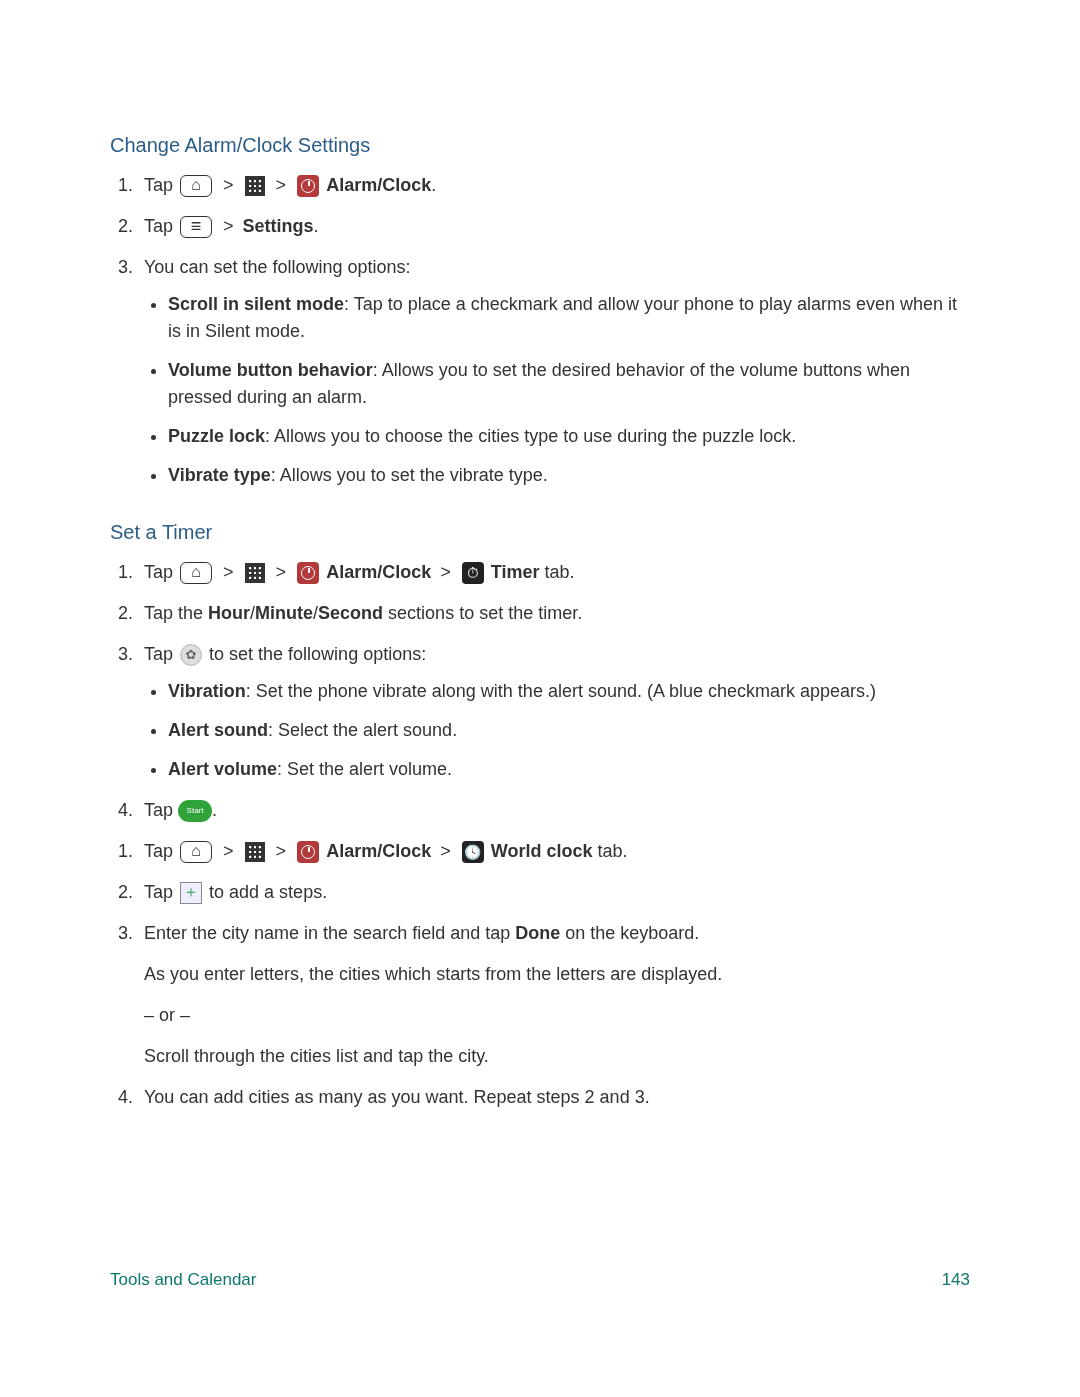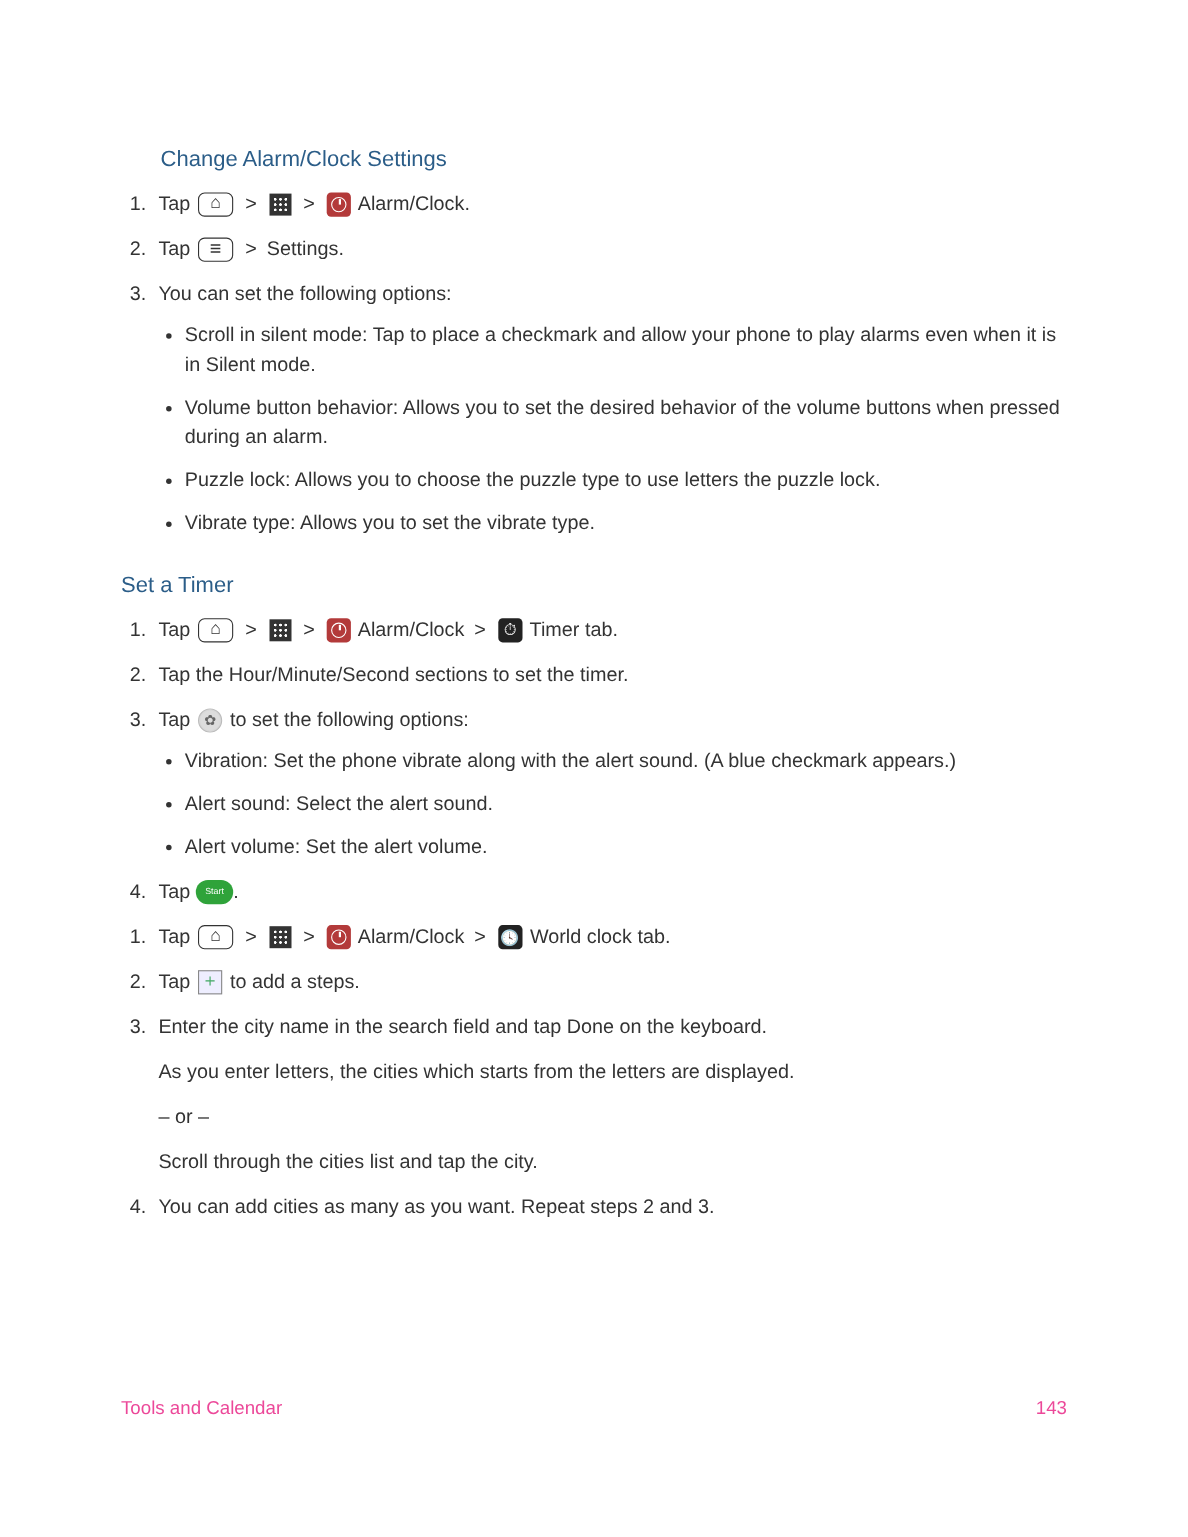--- a/index.html
+++ b/index.html
@@ -20,48 +20,47 @@
     padding: 120px 110px 0 110px;
   }
   h3.section {
     color: #2b5d88;
     font-size: 20px;
     font-weight: 400;
     margin: 28px 0 12px 0;
   }
   h3.section.first {
     margin-top: 10px;
-    margin-left: 36px;
   }
   ol.steps {
     margin: 8px 0 0 0;
     padding-left: 28px;
   }
   ol.steps > li {
     margin-bottom: 14px;
     padding-left: 6px;
   }
   ul.bullets {
     list-style-type: disc;
     margin: 10px 0 0 0;
     padding-left: 24px;
   }
   ul.bullets > li {
     margin-bottom: 12px;
   }
-  .bold { font-weight: normal; }
+  .bold { font-weight: bold; }
   .gt { padding: 0 4px; }
   .footer {
     position: absolute;
     bottom: 105px;
     left: 110px;
     right: 110px;
     display: flex;
     justify-content: space-between;
-    color: #ec4899;
+    color: #0f766e;
     font-size: 17px;
   }
   
   .icon {
     display: inline-block;
     vertical-align: middle;
     margin: 0 2px;
   }
   .icon-home {
     width: 30px; height: 20px;
@@ -195,21 +194,21 @@
       <span>Tap</span>
       <span class="icon icon-menu"></span>
       <span class="gt">&gt;</span>
       <span class="bold">Settings</span><span>.</span>
     </li>
     <li>
       <span>You can set the following options:</span>
       <ul class="bullets">
         <li><span class="bold">Scroll in silent mode</span><span>: Tap to place a checkmark and allow your phone to play alarms even when it is in Silent mode.</span></li>
         <li><span class="bold">Volume button behavior</span><span>: Allows you to set the desired behavior of the volume buttons when pressed during an alarm.</span></li>
-        <li><span class="bold">Puzzle lock</span><span>: Allows you to choose the puzzle type to use letters the puzzle lock.</span></li>
+        <li><span class="bold">Puzzle lock</span><span>: Allows you to choose the cities type to use during the puzzle lock.</span></li>
         <li><span class="bold">Vibrate type</span><span>: Allows you to set the vibrate type.</span></li>
       </ul>
     </li>
   </ol>
 
   <h3 class="section">Set a Timer</h3>
   <ol class="steps">
     <li>
       <span>Tap</span>
       <span class="icon icon-home"></span>

